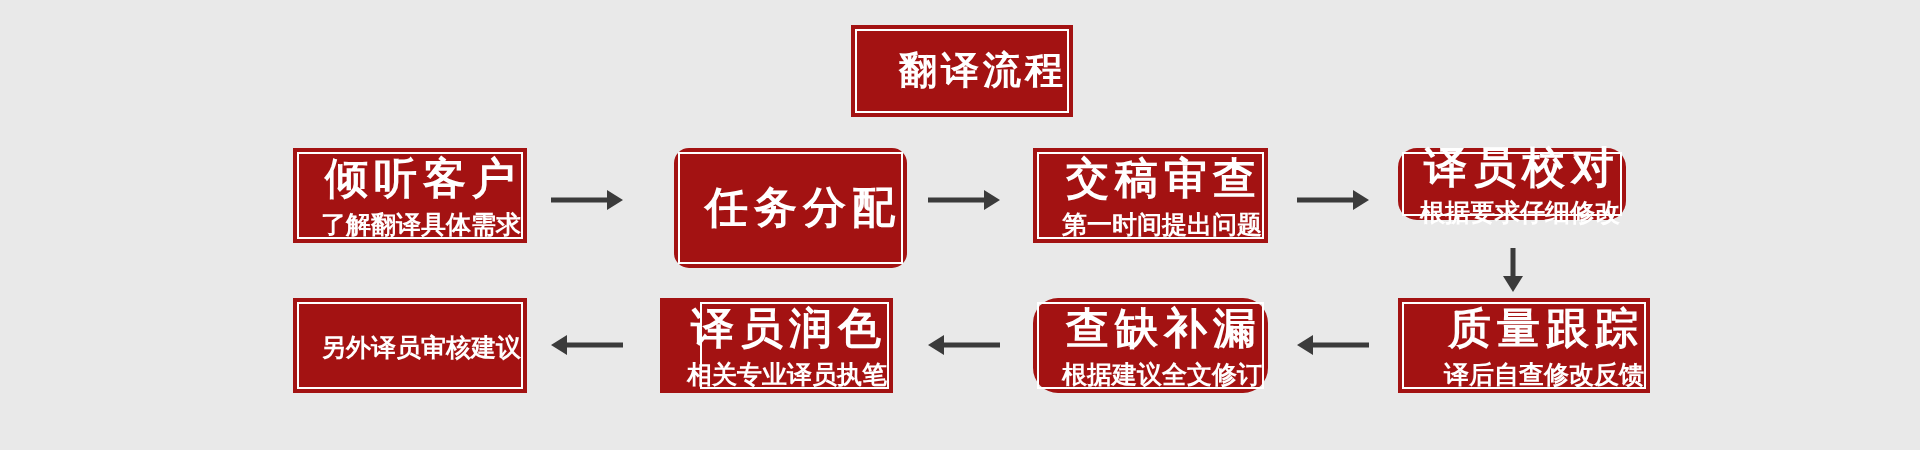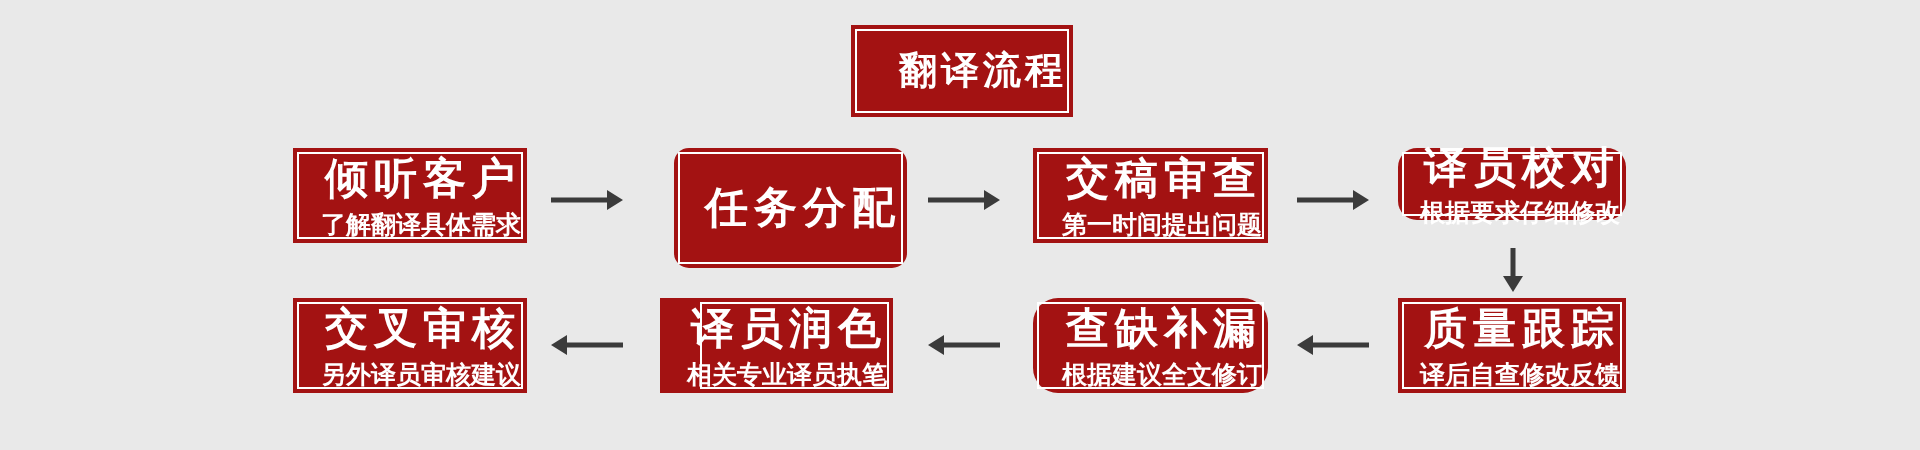--- a/index.html
+++ b/index.html
@@ -51,21 +51,21 @@
   .title-box { left: 851px; top: 25px; width: 222px; height: 92px; }
   .title-box .t1 { font-size: 38px; letter-spacing: 4px; text-indent: 4px; }
 
   .b1 { left: 293px;  top: 148px; width: 234px; height: 95px; }
   .b2 { left: 674px;  top: 148px; width: 233px; height: 120px; border-radius: 15px; }
   .b3 { left: 1033px; top: 148px; width: 235px; height: 95px; }
   .b4 { left: 1398px; top: 148px; width: 228px; height: 72px; border-radius: 19px; }
   .b5 { left: 293px;  top: 298px; width: 234px; height: 95px; }
   .b6 { left: 660px;  top: 298px; width: 233px; height: 95px; padding-left: 40px; }
   .b7 { left: 1033px; top: 298px; width: 235px; height: 95px; border-radius: 25px; }
-  .b8 { left: 1398px; top: 298px; width: 228px; height: 95px; }
+  .b8 { left: 1398px; top: 298px; width: 252px; height: 95px; }
 
   .arrow { position: absolute; display: block; }
   .arrow-shape { fill: var(--arrow, #3b3b3b); }
   .ar1 { left: 551px;  top: 190px; }
   .ar2 { left: 928px;  top: 190px; }
   .ar3 { left: 1297px; top: 190px; }
   .al1 { left: 551px;  top: 335px; }
   .al2 { left: 928px;  top: 335px; }
   .al3 { left: 1297px; top: 335px; }
   .ad1 { left: 1503px; top: 248px; }
@@ -119,21 +119,20 @@
       <div class="t2">根据要求仔细修改</div>
     </div>
   </div>
 
   <svg class="arrow ad1" width="20" height="44">
     <polygon class="arrow-shape" points="7.5,0 12.5,0 12.5,28 20,28 10,44 0,28 7.5,28"></polygon>
   </svg>
 
   <div class="box b5">
     <div class="inner">
-      <div class="t1">交叉审核</div>
       <div class="t2">另外译员审核建议</div>
     </div>
   </div>
 
   <svg class="arrow al1" width="72" height="20">
     <polygon class="arrow-shape" points="72,7.5 16,7.5 16,0 0,10 16,20 16,12.5 72,12.5"></polygon>
   </svg>
 
   <div class="box b6">
     <div class="inner">

